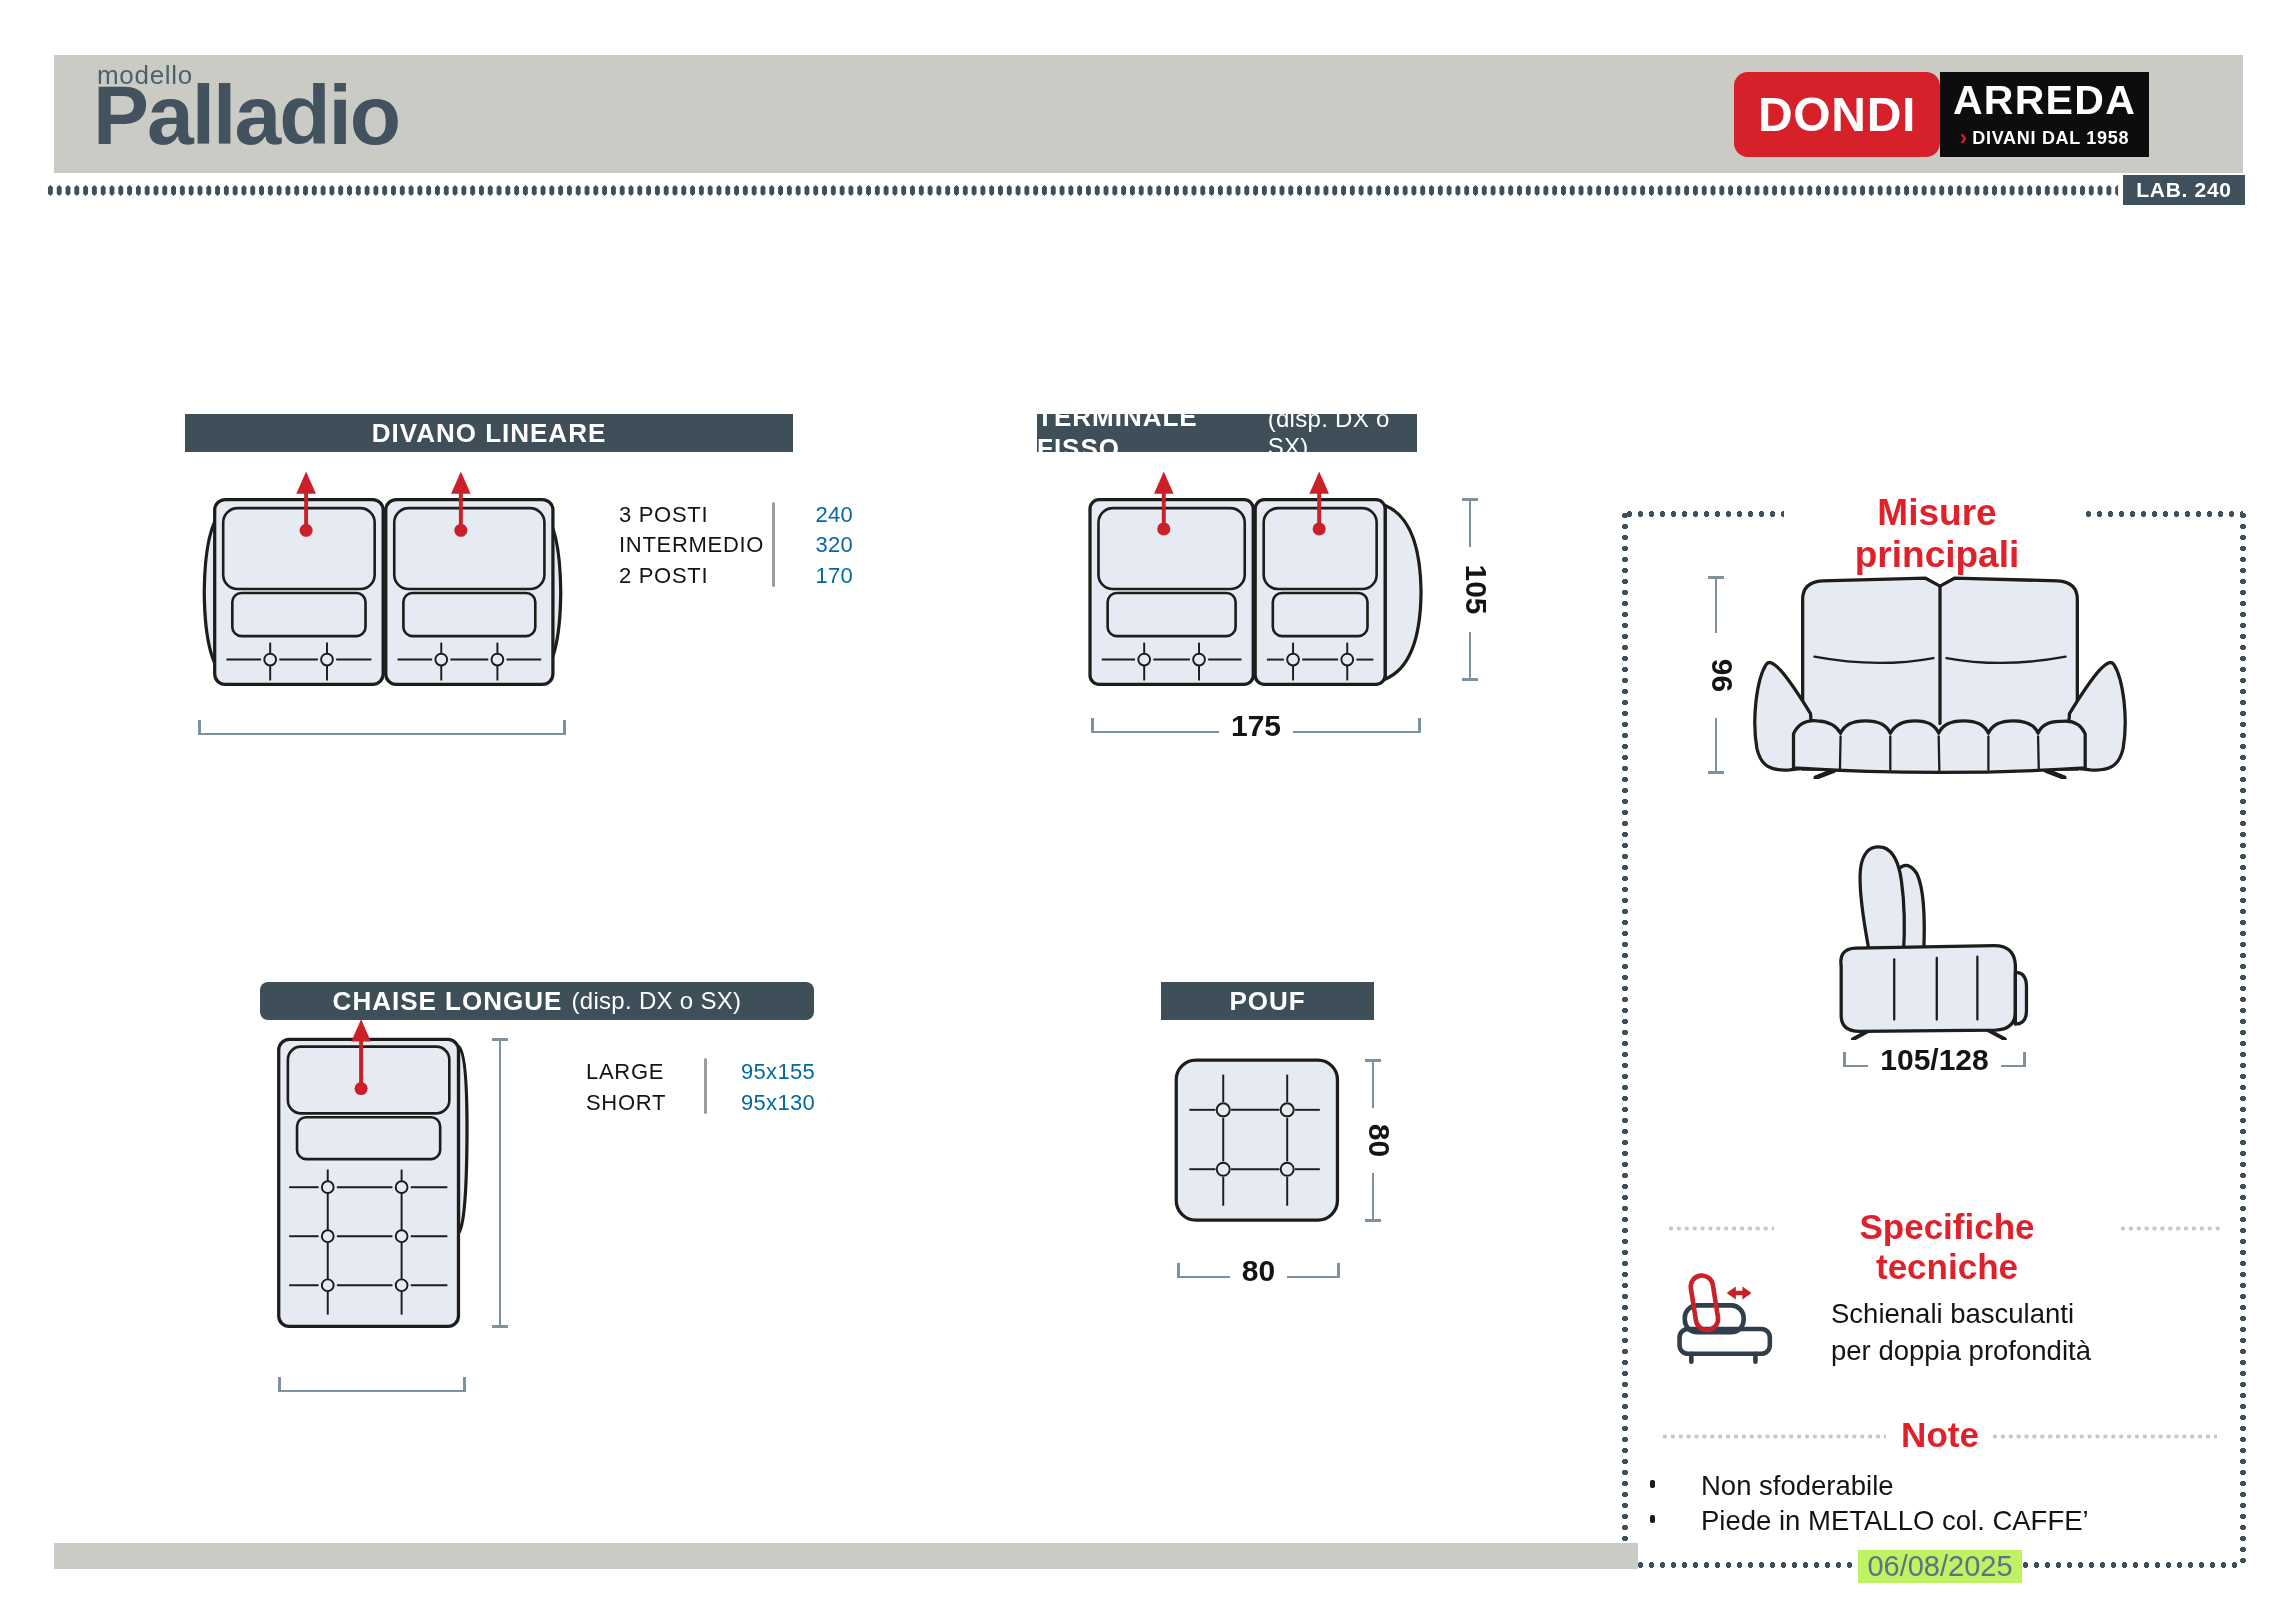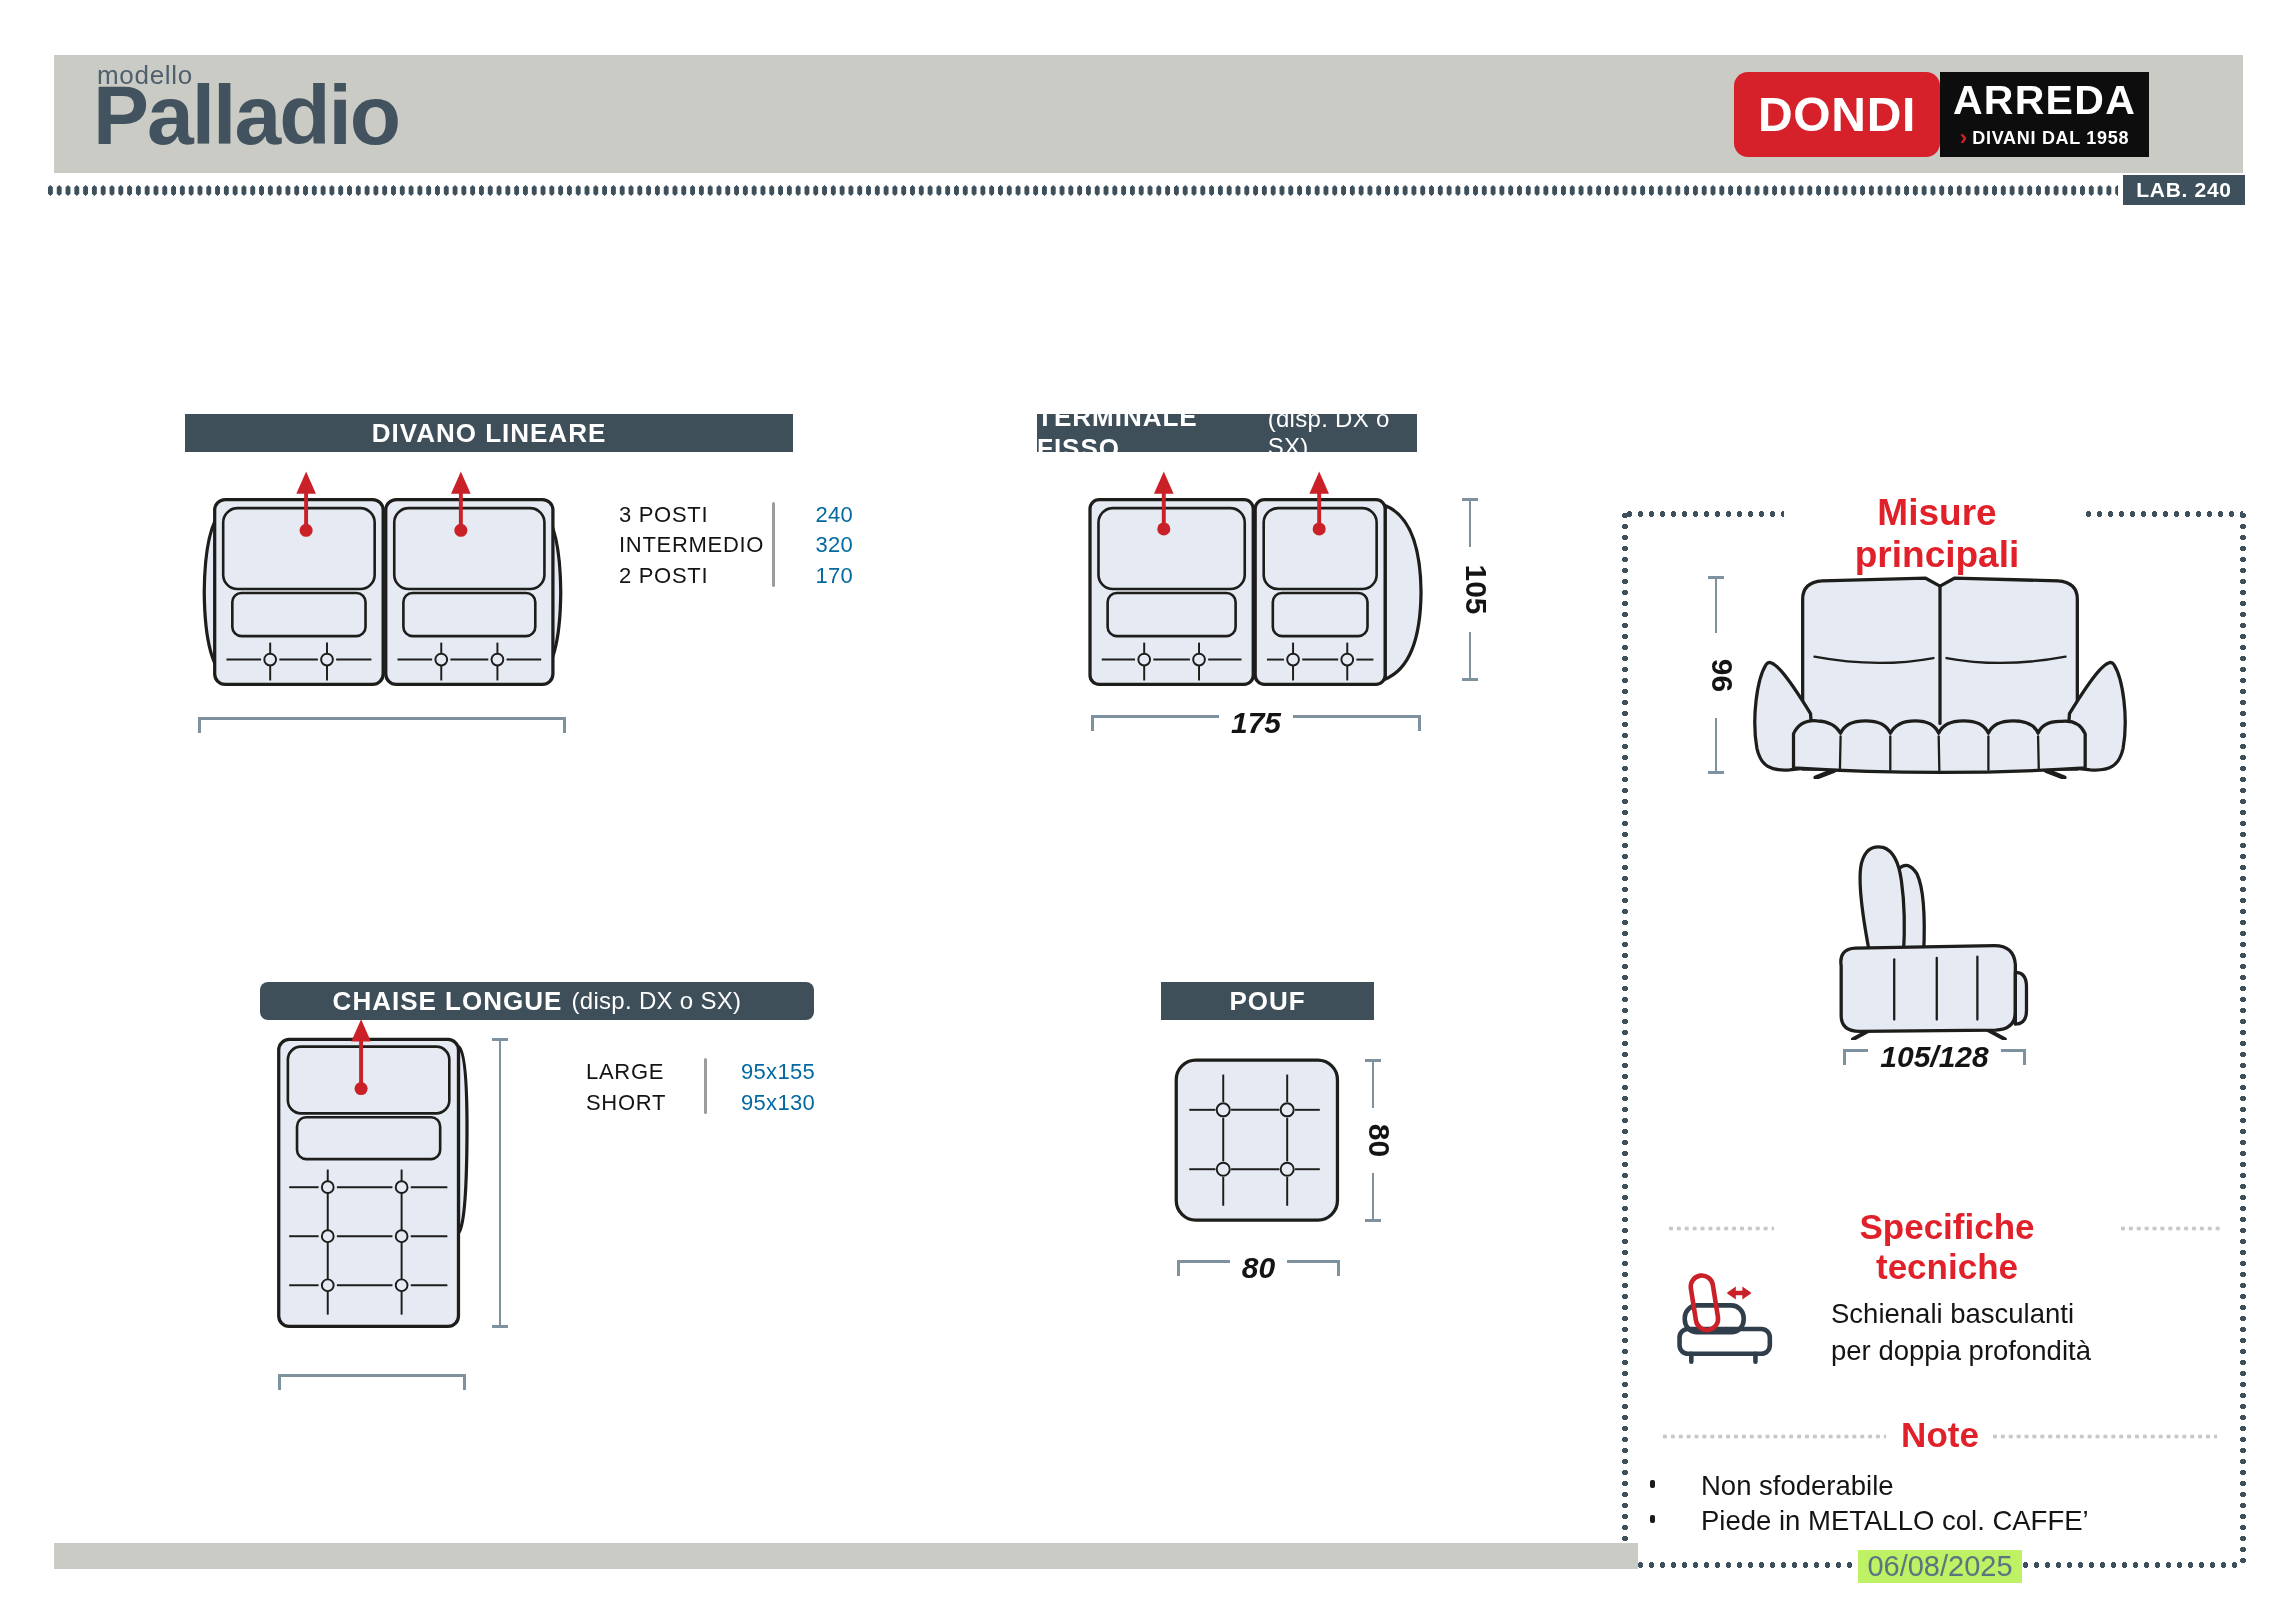--- a/index.html
+++ b/index.html
@@ -31,21 +31,21 @@
   
   .secbar{background:var(--slate); color:#fff; height:38px; display:flex; align-items:center; justify-content:center; font-size:26px; font-weight:bold; letter-spacing:1px;}
   .secbar .sub{font-weight:normal; font-size:24px; margin-left:9.2px; letter-spacing:0.3px;}
   
   .spec{display:flex; flex-direction:column; justify-content:space-between;}
   .spec .row{display:flex; align-items:center; height:29px;}
   .spec .lab-c{flex:1; font-size:22px; letter-spacing:0.7px; color:#141414; font-weight:500;}
   .spec .val-c{width:85px; text-align:right; font-size:22px; font-weight:400; color:#0369a1; letter-spacing:0.3px;}
   .spec .divider{position:absolute; width:3.3px; background:var(--graydiv); border-radius:2px;}
   
-  .hdim{display:flex; align-items:flex-start; height:18.3px;font-style:italic;}
+  .hdim{display:flex; align-items:flex-end; height:18.3px;}
   .hdim .capv{width:2.6px; height:15.7px; background:var(--dim);}
   .hdim .seg{flex:1; height:2.6px; background:var(--dim);}
   .hdim .lbl{padding:0 11.8px; font-size:30px; font-weight:bold; color:#141414; line-height:15.7px; white-space:nowrap;}
   .vdim{display:flex; flex-direction:column; align-items:center; width:18.3px;}
   .vdim .caph{height:2.6px; width:15.7px; background:var(--dim);}
   .vdim .seg{flex:1; width:2.6px; background:var(--dim);}
   .vdim .vlbl{width:18.3px; height:85px; position:relative;}
   .vdim .vlbl span{position:absolute; left:-25.5px; top:28px; width:85px; height:29px; text-align:center; font-size:30px; font-weight:bold; color:#141414; transform:rotate(90deg); white-space:nowrap;}
   
   .rtitle{color:var(--red); font-weight:bold; font-size:35px; text-align:center; letter-spacing:0;}

